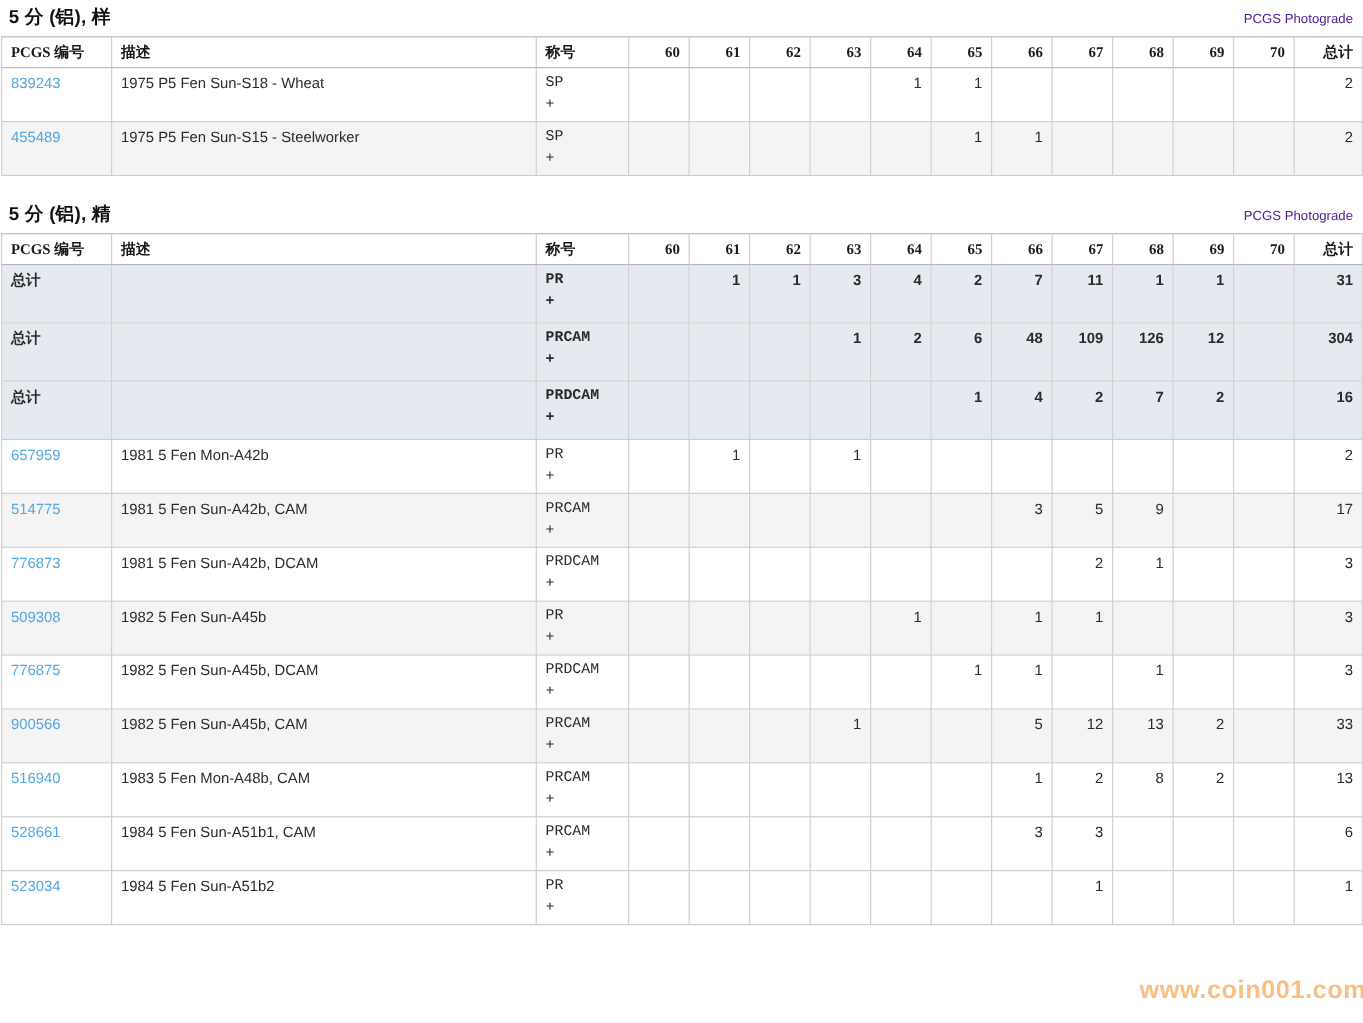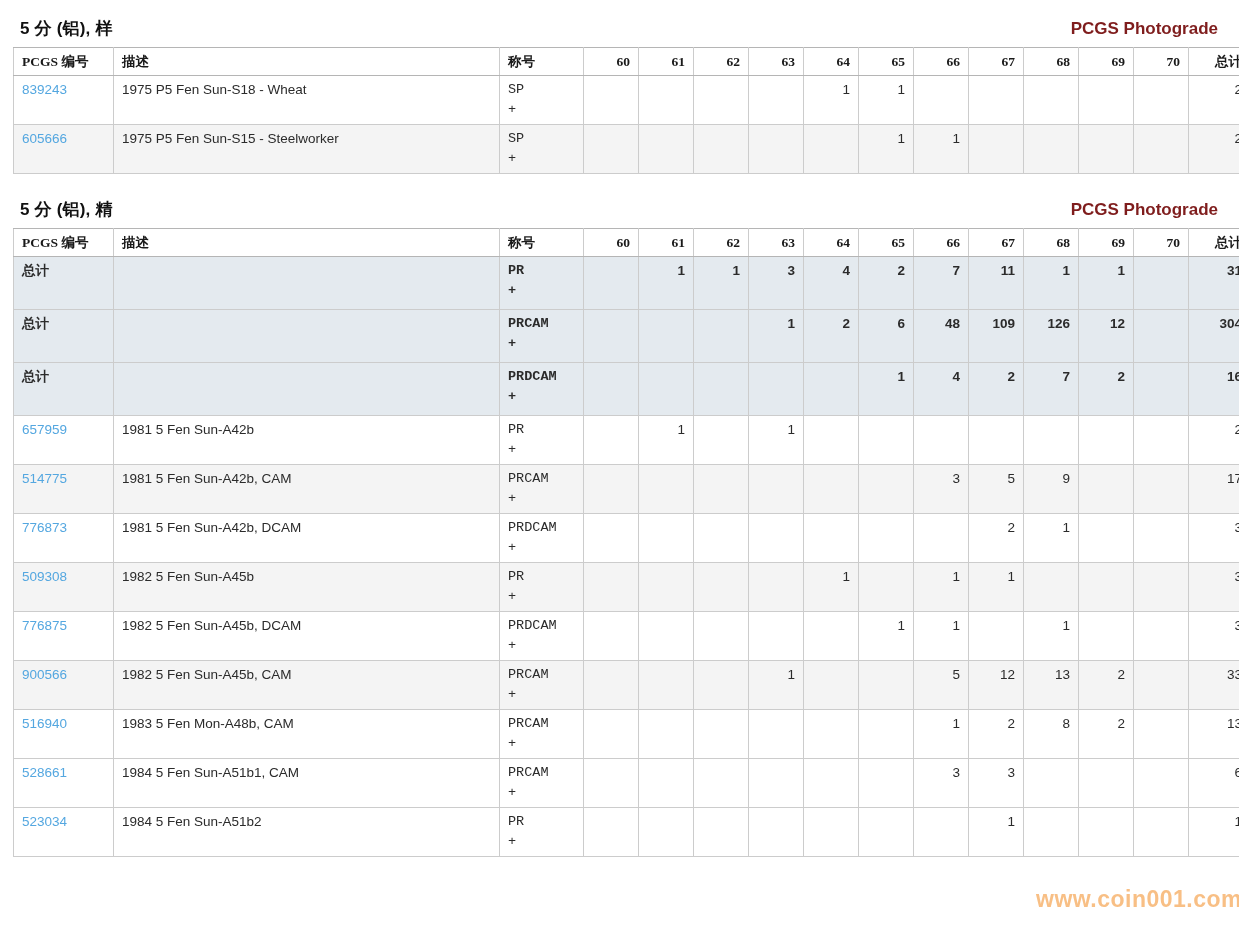--- a/index.html
+++ b/index.html
@@ -1,32 +1,32 @@
 <!DOCTYPE html>
 <html><head>
 <meta charset="utf-8">
 <style>
   html,body{margin:0;padding:0;background:#fff;}
   body{
     width:1239px;height:930px;overflow:hidden;position:relative;
     font-family:"Liberation Sans","DejaVu Sans",sans-serif;
     color:#2b2b2b;
   }
-  .pop-section{margin:12px;}
+  .pop-section{margin:0;}
   .pop-section + .pop-section{margin-top:19px;}
   .section-head{
     display:flex;justify-content:space-between;align-items:baseline;
     padding:7px 9px 8px 8px;
   }
   .section-title{
     margin:0;font-size:17px;line-height:18px;font-weight:700;color:#111;
     letter-spacing:.2px;
   }
   .photograde-link{
-    font-size:17px;color:#7f1d1d;text-decoration:none;font-weight:700;
+    font-size:12px;color:#4c1d95;text-decoration:none;font-weight:400;
   }
   table.pop-table{
     border-collapse:collapse;table-layout:fixed;width:1237px;margin-left:1px;
   }
   .pop-table th,.pop-table td{
     border:1px solid #ccc;
     padding:4px 8px 4px 8px;
     font-size:13.5px;line-height:19px;
     vertical-align:top;
     overflow:hidden;white-space:nowrap;
@@ -113,21 +113,21 @@
             <td class="num">1</td>
             <td class="num">1</td>
             <td class="num"></td>
             <td class="num"></td>
             <td class="num"></td>
             <td class="num"></td>
             <td class="num"></td>
             <td class="num">2</td>
           </tr>
           <tr class="row-sample row-alt">
-            <td><a class="id-link" href="#">605666</a></td>
+            <td><a class="id-link" href="#">455489</a></td>
             <td>1975 P5 Fen Sun-S15 - Steelworker</td>
             <td class="desig">
               <div>SP</div>
               <div>+</div>
             </td>
             <td class="num"></td>
             <td class="num"></td>
             <td class="num"></td>
             <td class="num"></td>
             <td class="num"></td>
@@ -241,21 +241,21 @@
             <td class="num">1</td>
             <td class="num">4</td>
             <td class="num">2</td>
             <td class="num">7</td>
             <td class="num">2</td>
             <td class="num"></td>
             <td class="num">16</td>
           </tr>
           <tr class="row-data">
             <td><a class="id-link" href="#">657959</a></td>
-            <td>1981 5 Fen Sun-A42b</td>
+            <td>1981 5 Fen Mon-A42b</td>
             <td class="desig">
               <div>PR</div>
               <div>+</div>
             </td>
             <td class="num"></td>
             <td class="num">1</td>
             <td class="num"></td>
             <td class="num">1</td>
             <td class="num"></td>
             <td class="num"></td>

